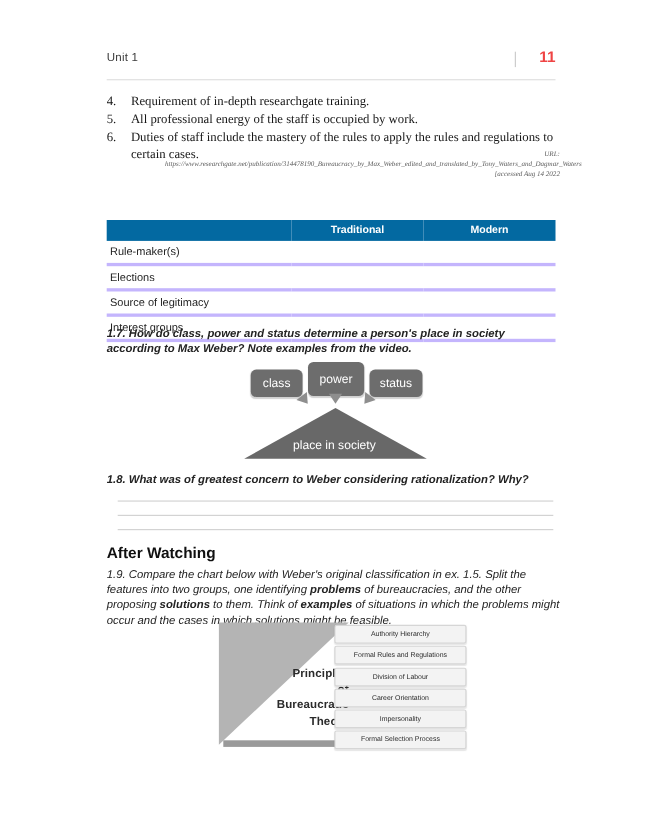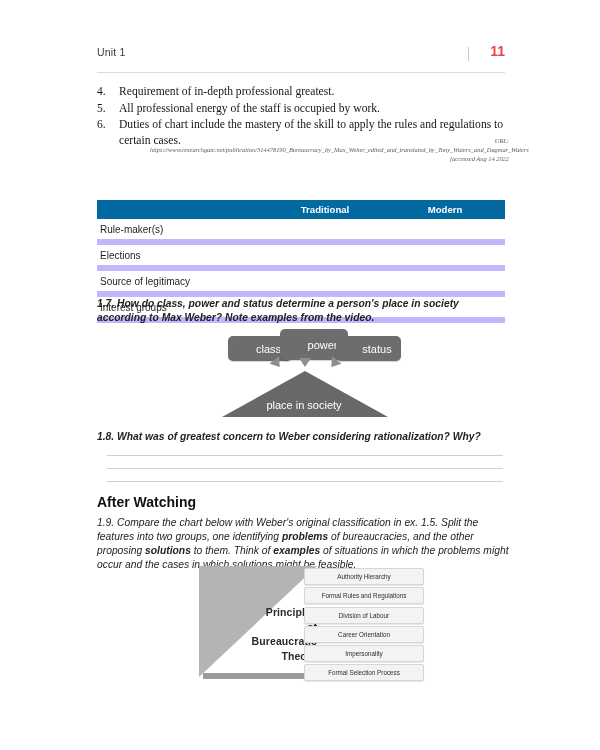--- a/index.html
+++ b/index.html
@@ -133,21 +133,21 @@
     font-weight: bold;
     text-align: center;
     vertical-align: middle;
   }
   .tbl thead th.c-label { width: 168px; }
   .tbl thead th.c-trad  { width: 120px; }
   .tbl thead th.c-mod   { width: 120px; }
   .tbl tbody td {
     height: 20px;
     vertical-align: middle;
-    border-bottom: 6px solid #c4b5fd;
+    border-bottom: 3px solid #c4b5fd;
     font-size: 10px;
     color: #1e1e1e;
   }
   .tbl tbody td.c-label { padding-left: 3px; }
 
   
   .diag1 {
     position: absolute;
     left: 214px;
     top: 327px;
@@ -157,21 +157,20 @@
   .node {
     position: absolute;
     background: #6d6d6d;
     border-radius: 5px;
     color: #ffffff;
     font-size: 11px;
     display: flex;
     align-items: center;
     justify-content: center;
     box-shadow: 0 1px 1px rgba(0,0,0,.18);
-    padding-left: 17px;
   }
   .node-class  { left: 14px;  top: 9px;  width: 47px; height: 25px; }
   .node-power  { left: 66px;  top: 2px;  width: 51px; height: 31px; }
   .node-status { left: 122px; top: 9px;  width: 48px; height: 25px; }
 
   .arrow {
     position: absolute;
     width: 0; height: 0;
     border-left: 6px solid transparent;
     border-right: 6px solid transparent;
@@ -291,29 +290,29 @@
   <div class="header">
     <span class="header-unit">Unit 1</span>
     <span class="header-divider"></span>
     <span class="header-pageno">11</span>
   </div>
   <div class="header-rule"></div>
 
   <div class="list">
     <div class="list-item">
       <span class="list-num">4.</span>
-      <span class="list-text">Requirement of in-depth professional greatest.</span>
+      <span class="list-text">Requirement of in-depth researchgate training.</span>
     </div>
     <div class="list-item">
       <span class="list-num">5.</span>
       <span class="list-text">All professional energy of the staff is occupied by work.</span>
     </div>
     <div class="list-item">
       <span class="list-num">6.</span>
-      <span class="list-text">Duties of chart include the mastery of the skill to apply the rules and regulations to certain cases.</span>
+      <span class="list-text">Duties of staff include the mastery of the rules to apply the rules and regulations to certain cases.</span>
     </div>
   </div>
 
   <div class="citation">URL: https://www.researchgate.net/publication/314478190_Bureaucracy_by_Max_Weber_edited_and_translated_by_Tony_Waters_and_Dagmar_Waters [accessed Aug 14 2022</div>
 
 
   <table class="tbl">
     <thead>
       <tr>
         <th class="c-label"></th>

